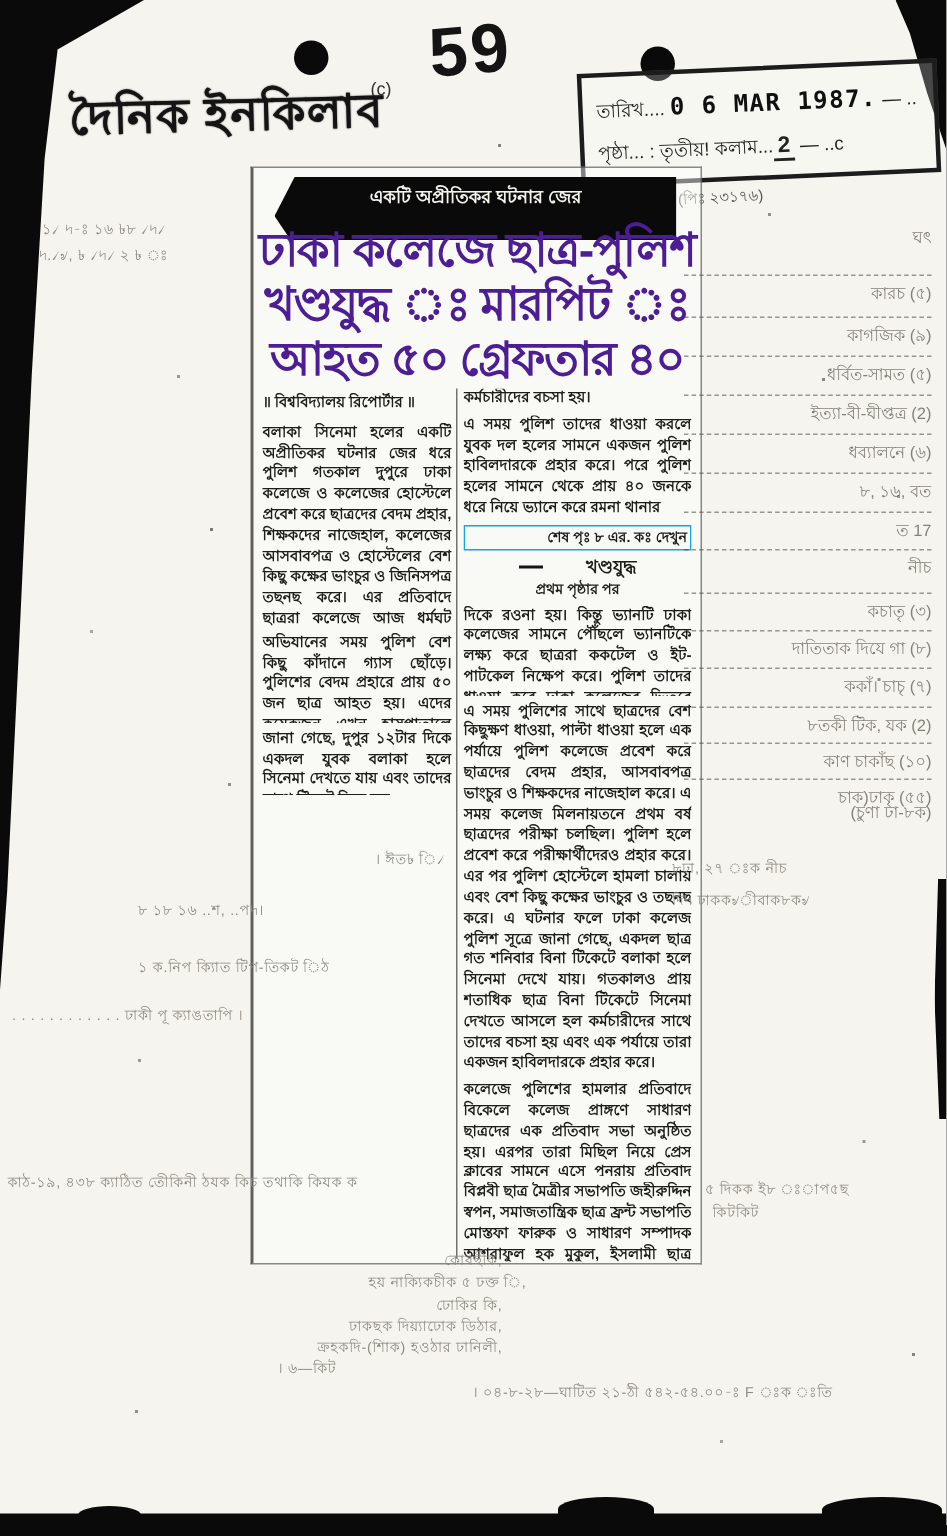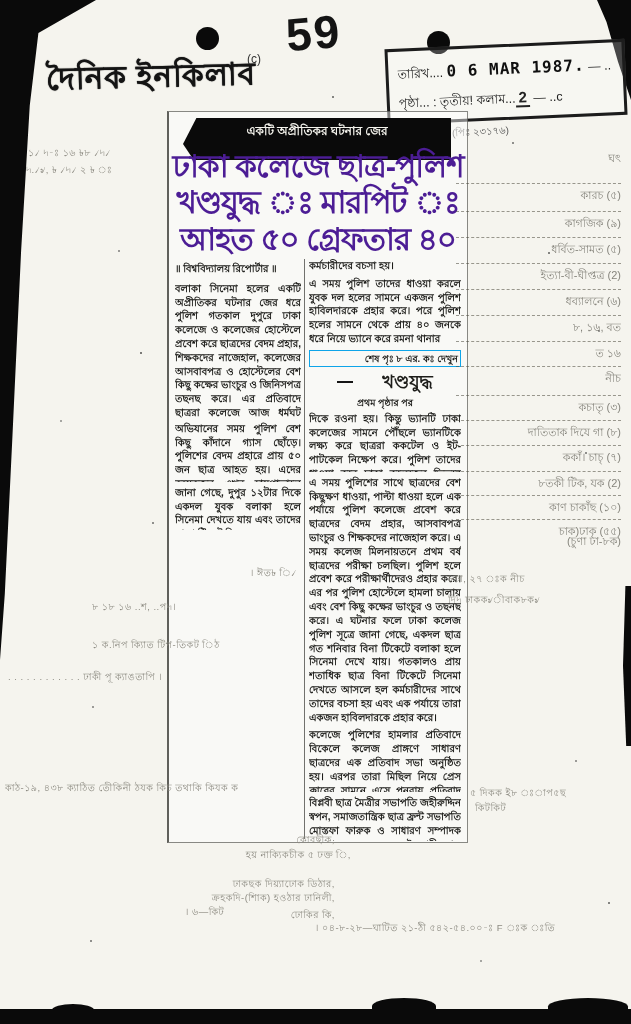--- a/index.html
+++ b/index.html
@@ -58,21 +58,21 @@
   .col p{margin:0 0 4px;text-align:justify;overflow:hidden;}
   .leftcol{left:6px;top:150px;width:126px;height:352px;overflow:hidden;}
   .byline{font-size:10px;font-weight:bold;margin-bottom:6px;white-space:nowrap;overflow:hidden;font-family:Liberation Serif, serif;}
   .divider{position:absolute;left:135px;top:147px;height:580px;width:0;
            border-left:1px solid rgba(40,40,35,.65);}
   .midcol{left:140px;top:147px;width:152px;height:582px;overflow:hidden;}
   .contnote{border:1px solid #0ea5e9;text-align:right;font-size:9.5px;font-weight:bold;
             padding:1px 2px;margin:3px 0;white-space:nowrap;overflow:hidden;}
   .sechead{display:flex;align-items:center;justify-content:center;gap:5px;margin:2px 0 1px;}
   .sechead .dash{width:16px;border-top:2px solid #151515;}
-  .sechead .txt{font-size:18px;font-weight:bold;white-space:nowrap;margin-left:24px;}
+  .sechead .txt{font-size:12px;font-weight:bold;white-space:nowrap;margin-left:24px;}
   .secsub{text-align:center;font-size:9.5px;font-weight:bold;margin-bottom:3px;}
   
   .lp0{max-height:136px}.lp1{max-height:60px}.lp2{max-height:44px}
   .mp0{max-height:14px}.mp1{max-height:74px}
   .mpa{max-height:60px}.mpb{max-height:148px}.mpc{max-height:106px}.mpd{max-height:64px}.mpe{max-height:116px}
   
   .si{position:absolute;left:456px;width:165px;text-align:right;font-size:11px;
       color:rgba(62,60,50,.62);white-space:nowrap;overflow:hidden;}
   .si.ruled{border-top:1px dashed rgba(75,72,60,.55);padding-top:3px;}
   
@@ -150,42 +150,42 @@
     </div>
   </div>
 
   <div class="si" style="top:150px;">ঘৎ</div>
   <div class="si ruled" style="top:183px;">কারচ (৫)</div>
   <div class="si ruled" style="top:211px;">কাগজিক (৯)</div>
   <div class="si ruled" style="top:237px;">ধর্বিত-সামত (৫)</div>
   <div class="si ruled" style="top:263px;">ইত্যা-বী-ঘীপ্তত্র (2)</div>
   <div class="si ruled" style="top:289px;">ধব্যালনে (৬)</div>
   <div class="si ruled" style="top:315px;">৮, ১৬, বত</div>
-  <div class="si ruled" style="top:341px;">ত ১৬</div>
+  <div class="si ruled" style="top:341px;">ত 17</div>
   <div class="si ruled" style="top:366px;">নীচ</div>
   <div class="si ruled" style="top:395px;">কচাতৃ (৩)</div>
   <div class="si ruled" style="top:420px;">দাতিতাক দিযে গা (৮)</div>
   <div class="si ruled" style="top:445px;">ককাঁ। চাচৃ (৭)</div>
   <div class="si ruled" style="top:471px;">৮তকী টিক, যক (2)</div>
   <div class="si ruled" style="top:495px;">কাণ চাকাঁছ (১০)</div>
   <div class="si ruled" style="top:519px;">চাক)ঢাকৃ (৫৫)</div>
   <div class="si" style="top:533px;">(চুণা ঢা-৮ক)</div>
 
   <div class="fl" style="left:28px;top:146px;width:150px;">১৴ ৸-ঃ ১৬ ৳৮    ৴৸৴</div>
   <div class="fl" style="left:26px;top:163px;width:160px;">৸.৴৶, ৳ ৴৸৴    ২ ৳ ঃ</div>
   <div class="fl" style="left:250px;top:566px;width:90px;">। ঈত৳ ি৴</div>
   <div class="fl" style="left:92px;top:600px;width:200px;">৮  ১৮  ১৬  ..শ,  ..প৸।</div>
   <div class="fl" style="left:92px;top:638px;width:240px;">১ ক.নিপ ক্যািত টিপ-তিকট িঠ</div>
   <div class="fl" style="left:8px;top:670px;width:330px;">. . . . . .   . . . . . .  ঢাকী পূ ক্যাঙতাপি ।</div>
   <div class="fl" style="left:5px;top:781px;width:460px;">কাঠ-১৯, ৪৩৮  ক্যাঠিত তেীকিনী ঠযক কিচ তথাকি কিযক ক</div>
   <div class="fl" style="left:470px;top:786px;width:158px;">৫ দিকক ই৮ ঃাপ৫ছ</div>
   <div class="fl" style="left:475px;top:801px;width:110px;">কিটকিট</div>
   <div class="fl r" style="left:150px;top:833px;width:185px;">কোবছীক,</div>
   <div class="fl r" style="left:126px;top:848px;width:225px;">হয় নাক্যিকচীক ৫ ঢক্ত ি,</div>
-  <div class="fl r" style="left:150px;top:908px;width:185px;">ঢোকির কি,</div>
+  <div class="fl r" style="left:150px;top:863px;width:185px;">ঢোকির কি,</div>
   <div class="fl r" style="left:100px;top:877px;width:235px;">ঢাকছক দিয়্যাঢোক ডিঠার,</div>
   <div class="fl r" style="left:60px;top:891px;width:275px;">ক্রহকদি-(শিাক) হওঠার ঢানিলী,</div>
   <div class="fl" style="left:185px;top:905px;width:120px;">। ৬—কিট</div>
   <div class="fl" style="left:315px;top:921px;width:250px;">। ০৪-৮-২৮—ঘাটিত ২১-ঠী ৫৪২-৫৪.০০-ঃ F ঃক ঃতি</div>
   <div class="fl" style="left:448px;top:572px;width:175px;">৮ঢা, ২৭ ঃক নীচ</div>
   <div class="fl" style="left:448px;top:593px;width:180px;">দি৸ ঢাকক৶ীবাক৮ক৶</div>
 
 </div>
 
 </body></html>

